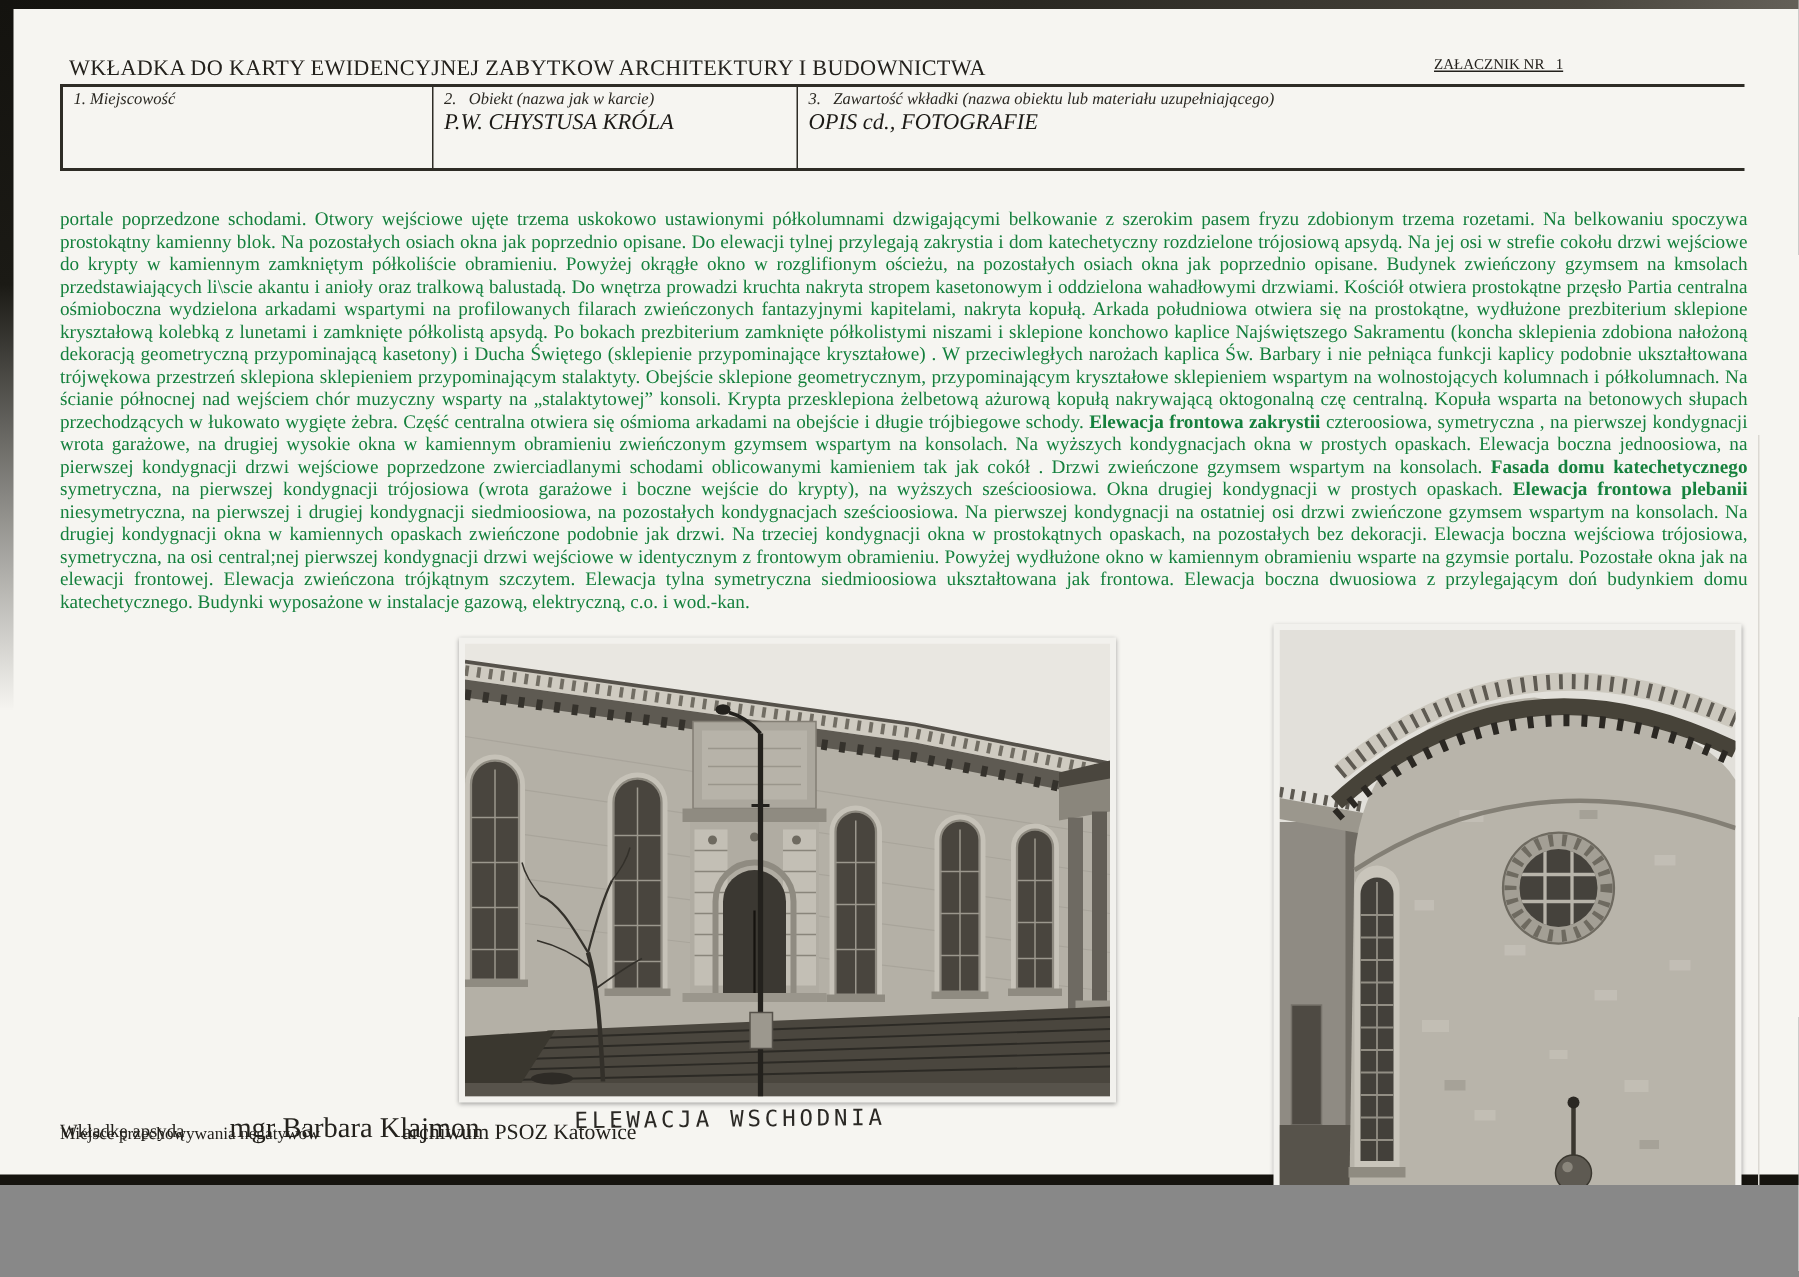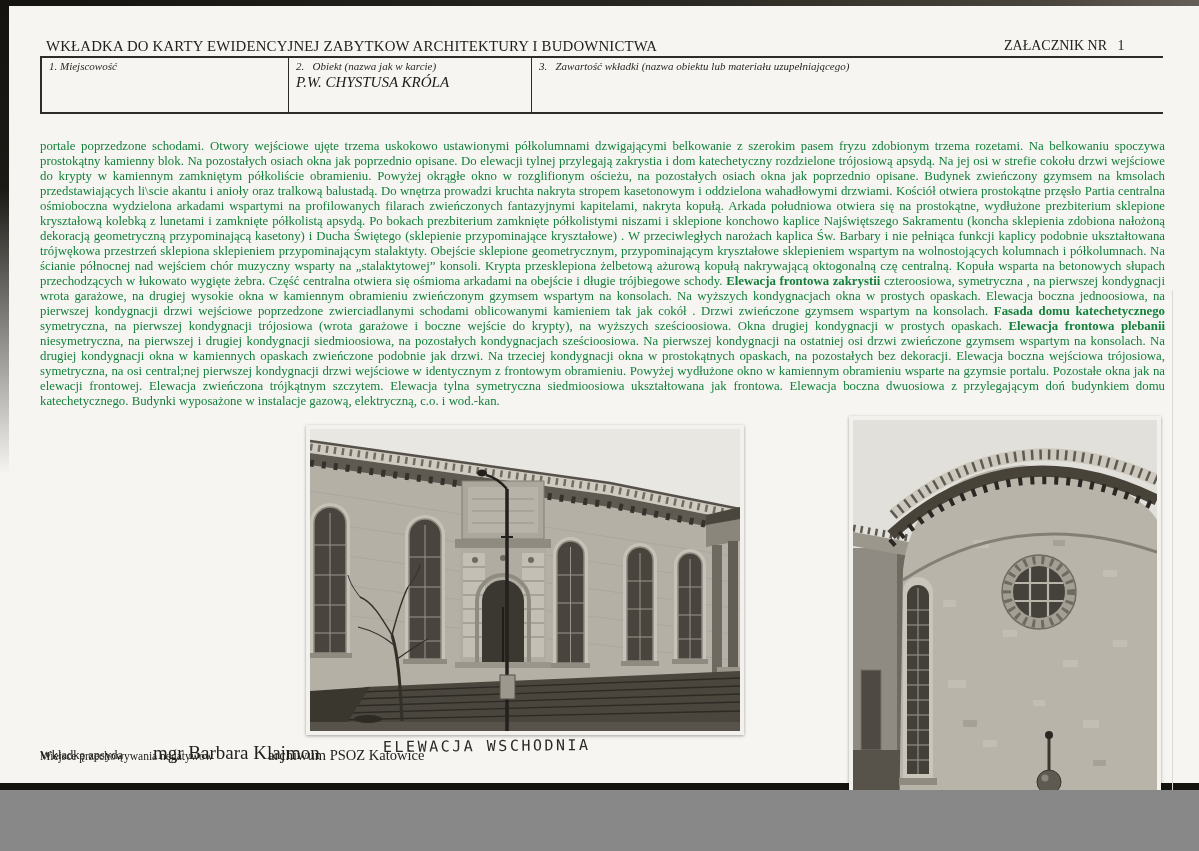--- a/index.html
+++ b/index.html
@@ -12,21 +12,21 @@
   
   .edge-top{position:absolute;left:0;top:0;width:100%;height:6px;background:linear-gradient(to right,#14130f,#2a2822 55%,#4a463e 85%,#6b675f);}
   .edge-bottom{position:absolute;left:0;bottom:0;width:100%;height:7px;background:#16140f;}
   .edge-left{position:absolute;left:0;top:0;width:9px;height:60%;background:linear-gradient(to bottom,#14130f 0%,#1b1a15 40%,rgba(27,26,21,0) 100%);}
   .page-edge{position:absolute;left:1172px;top:290px;width:1px;height:550px;background:#dbd9d3;}
 
   .doc-title{
     position:absolute;left:46px;top:38px;font-size:14.8px;letter-spacing:.2px;
     white-space:pre;color:#23211c;
   }
-  .attachment{position:absolute;left:1004px;top:38px;font-size:14px;white-space:pre;color:#23211c;}
+  .attachment{position:absolute;left:956px;top:38px;font-size:10px;white-space:pre;color:#23211c;text-decoration:underline;}
 
   .header-table{
     position:absolute;left:40px;top:56px;width:1123px;height:58px;
     border-top:2px solid #2e2c26;border-bottom:2px solid #2e2c26;border-left:2px solid #2e2c26;
     display:flex;box-sizing:border-box;font-style:italic;
   }
   .cell{box-sizing:border-box;padding:2px 7px 0 7px;border-right:1.5px solid #2e2c26;}
   .cell:last-child{border-right:none;}
   .cell.c1{width:247px;}
   .cell.c2{width:243px;}
@@ -78,20 +78,21 @@
       <div class="lbl">1. Miejscowość</div>
     </div>
     <div class="cell c2">
       <div class="lbl">2.   Obiekt (nazwa jak w karcie)</div>
       <div class="val">
         <div>P.W. CHYSTUSA KRÓLA</div>
       </div>
     </div>
     <div class="cell c3">
       <div class="lbl">3.   Zawartość wkładki (nazwa obiektu lub materiału uzupełniającego)</div>
+      <div class="val">OPIS  cd., FOTOGRAFIE</div>
     </div>
   </div>
 
   <div class="body-text"><span>portale poprzedzone schodami. Otwory wejściowe ujęte trzema uskokowo ustawionymi półkolumnami dzwigającymi belkowanie z szerokim pasem fryzu zdobionym trzema rozetami. Na belkowaniu spoczywa prostokątny kamienny blok. Na pozostałych osiach okna jak poprzednio opisane. Do elewacji tylnej przylegają zakrystia i dom katechetyczny rozdzielone trójosiową apsydą. Na jej osi w strefie cokołu drzwi wejściowe do krypty w kamiennym zamkniętym półkoliście obramieniu. Powyżej okrągłe okno w rozglifionym ościeżu, na pozostałych osiach okna jak poprzednio opisane. Budynek zwieńczony  gzymsem na kmsolach przedstawiających li\scie akantu i anioły oraz tralkową balustadą.   Do wnętrza prowadzi kruchta nakryta stropem kasetonowym i oddzielona wahadłowymi drzwiami. Kościół otwiera prostokątne przęsło Partia centralna ośmioboczna wydzielona arkadami wspartymi na profilowanych filarach zwieńczonych fantazyjnymi kapitelami, nakryta kopułą. Arkada południowa otwiera się na prostokątne, wydłużone prezbiterium sklepione kryształową kolebką z lunetami i zamknięte półkolistą apsydą. Po bokach prezbiterium zamknięte półkolistymi niszami i sklepione konchowo kaplice Najświętszego Sakramentu (koncha sklepienia zdobiona nałożoną dekoracją geometryczną przypominającą kasetony) i Ducha Świętego (sklepienie przypominające kryształowe) . W  przeciwległych narożach kaplica Św. Barbary i nie pełniąca funkcji kaplicy  podobnie ukształtowana  trójwękowa przestrzeń sklepiona sklepieniem przypominającym stalaktyty. Obejście sklepione geometrycznym, przypominającym kryształowe sklepieniem wspartym na wolnostojących kolumnach i półkolumnach. Na ścianie północnej nad wejściem chór muzyczny wsparty na „stalaktytowej” konsoli.   Krypta przesklepiona żelbetową  ażurową kopułą  nakrywającą oktogonalną czę centralną. Kopuła  wsparta na  betonowych słupach przechodzących w łukowato wygięte żebra. Część centralna otwiera się ośmioma arkadami na obejście i  długie trójbiegowe schody. </span><b>Elewacja frontowa zakrystii</b><span> czteroosiowa, symetryczna , na pierwszej kondygnacji wrota garażowe, na drugiej  wysokie okna w kamiennym obramieniu  zwieńczonym gzymsem wspartym na konsolach. Na wyższych kondygnacjach okna w prostych opaskach. Elewacja boczna jednoosiowa, na pierwszej kondygnacji  drzwi wejściowe poprzedzone zwierciadlanymi schodami oblicowanymi  kamieniem tak jak cokół . Drzwi zwieńczone gzymsem wspartym na konsolach.  </span><b>Fasada domu katechetycznego</b><span>  symetryczna, na pierwszej kondygnacji trójosiowa (wrota garażowe i boczne wejście do krypty), na wyższych sześcioosiowa. Okna drugiej kondygnacji  w prostych opaskach. </span><b>Elewacja frontowa plebanii</b><span>  niesymetryczna, na pierwszej i drugiej kondygnacji siedmioosiowa, na pozostałych kondygnacjach sześcioosiowa. Na pierwszej kondygnacji na  ostatniej osi drzwi zwieńczone gzymsem wspartym na konsolach.  Na drugiej kondygnacji okna w kamiennych opaskach zwieńczone podobnie jak drzwi.  Na  trzeciej kondygnacji okna w prostokątnych opaskach, na pozostałych bez dekoracji. Elewacja boczna wejściowa  trójosiowa, symetryczna, na osi central;nej pierwszej kondygnacji drzwi wejściowe w identycznym z frontowym obramieniu. Powyżej wydłużone okno w kamiennym obramieniu wsparte na gzymsie portalu. Pozostałe okna jak na elewacji frontowej. Elewacja  zwieńczona trójkątnym szczytem. Elewacja tylna symetryczna siedmioosiowa ukształtowana jak frontowa. Elewacja boczna dwuosiowa z przylegającym doń budynkiem domu katechetycznego. Budynki wyposażone w instalacje gazową, elektryczną, c.o. i wod.-kan.</span></div>
 
   <div class="photo photo-east">
     <svg width="430" height="302" viewBox="0 0 430 302">
       <rect x="0" y="0" width="430" height="302" fill="#e9e7e1"></rect>
 
       <polygon points="0,30 300,72 430,98 430,302 0,302" fill="#b4b0a6"></polygon>

